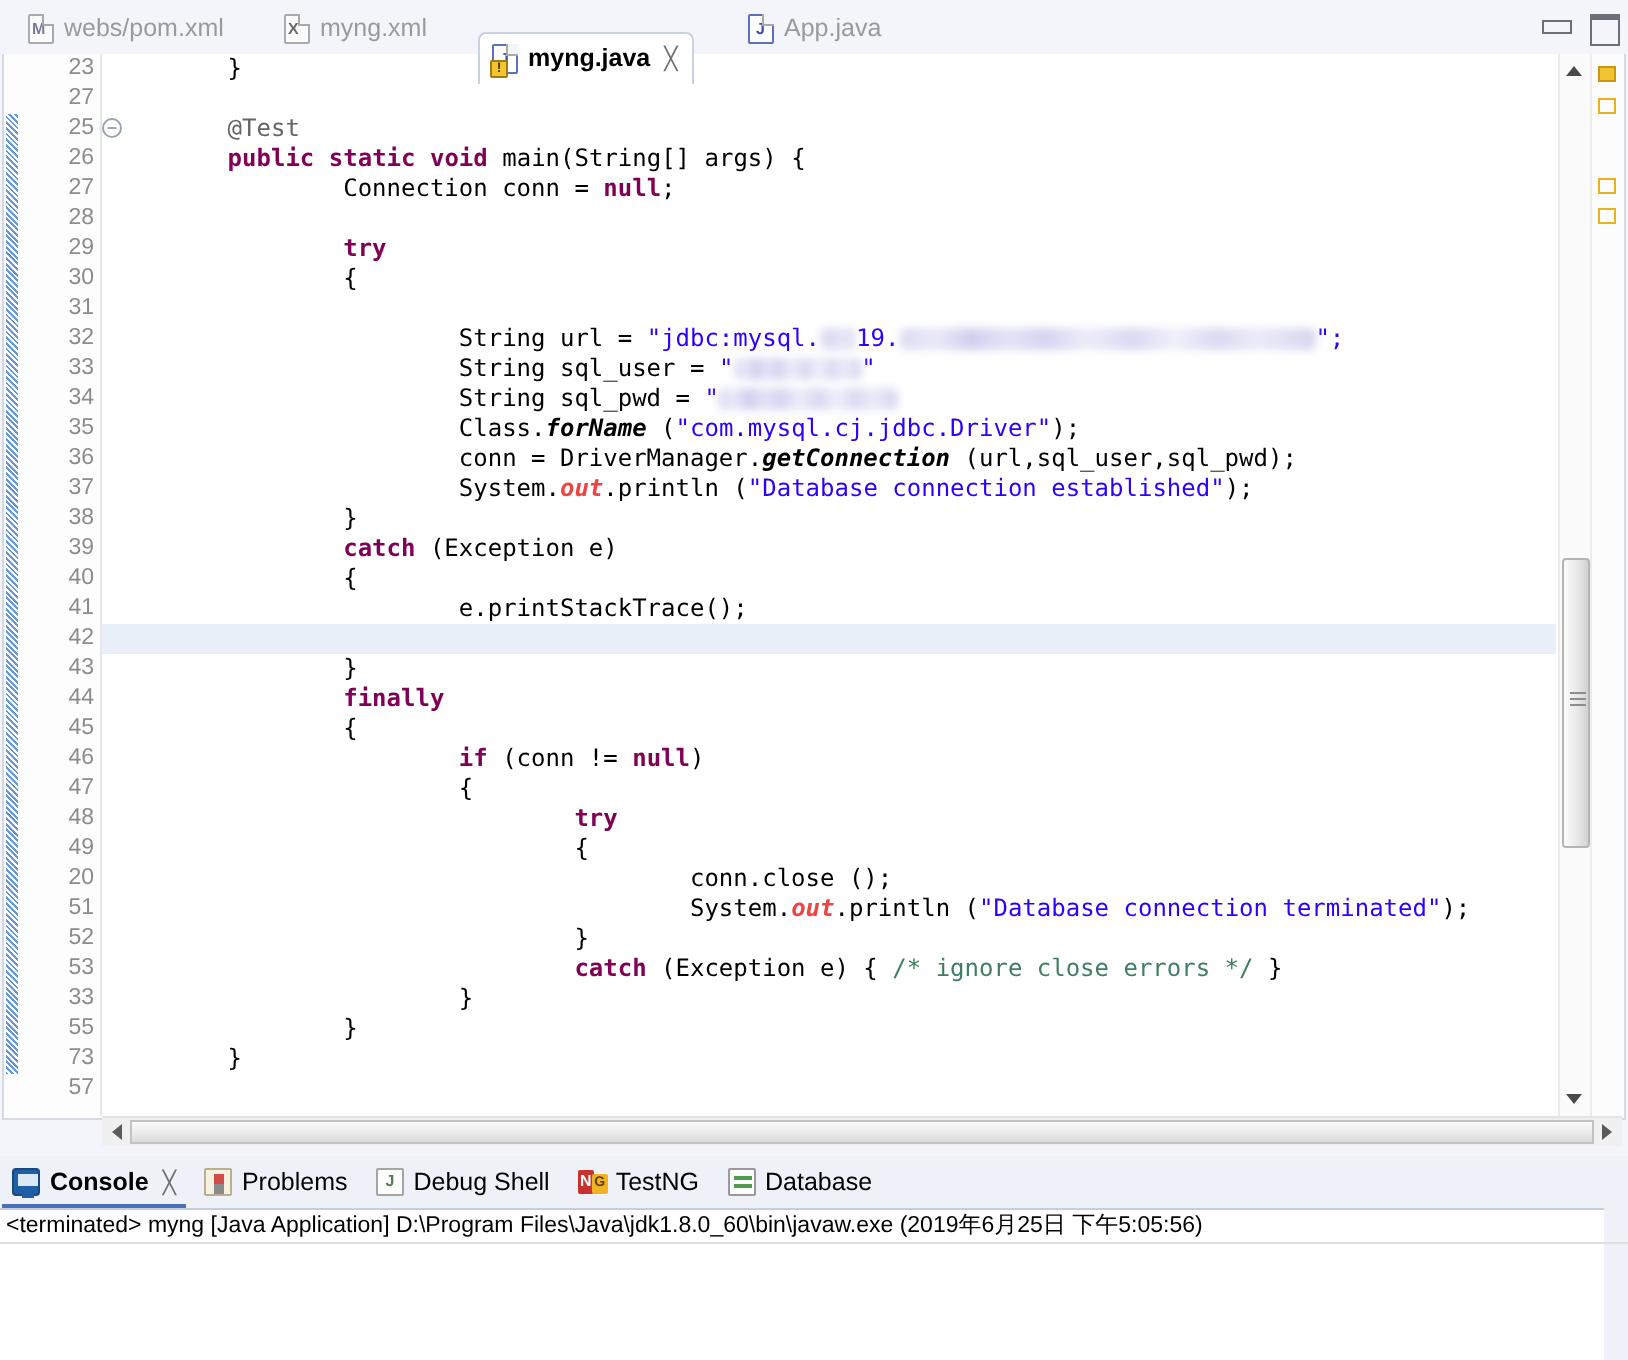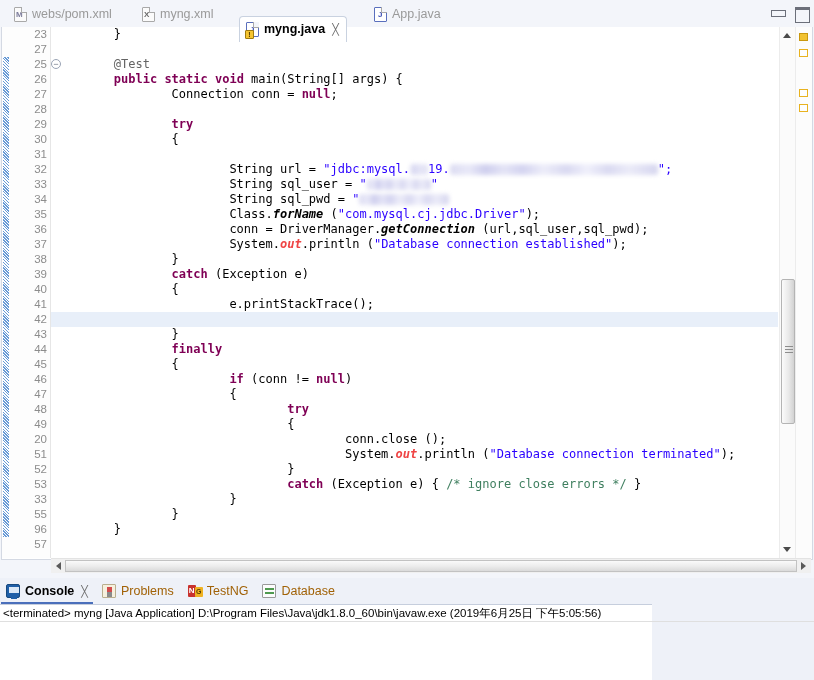--- a/index.html
+++ b/index.html
@@ -232,21 +232,21 @@
     position: absolute; left: 0; top: 578px; width: 814px; height: 102px;
     background: #eef1f8;
   }
   #console-tabs {
     position: absolute; left: 0; top: 2px; height: 22px; width: 814px;
     display: flex; align-items: center;
   }
   .ctab {
     display: flex; align-items: center; gap: 5px;
     padding: 0 8px 0 6px; height: 22px;
-    color: #a16207; font-size: 12.5px; white-space: nowrap;
+    color: #000000; font-size: 12.5px; white-space: nowrap;
   }
   .ctab.active { color: #000000; font-weight: bold; }
   .ctab.active .ctab-label { color: #000000; }
   #console-active-underline {
     position: absolute; left: 1px; top: 24px; width: 92px; height: 2px;
     background: #4a6fbb;
   }
   .cicon { position: relative; width: 14px; height: 14px; flex: 0 0 14px; }
   
   .ic-console {
@@ -296,21 +296,21 @@
   .ic-coverage {
     background: #fcfcfc; border: 1px solid #9a9a9a; border-radius: 1px;
   }
   .ic-coverage::after {
     content: ""; position: absolute; left: 2px; top: 3px;
     width: 9px; height: 8px;
     background: repeating-linear-gradient(180deg,#4f9a4f 0 2px,transparent 2px 4px);
   }
 
   #console-body {
-    position: absolute; left: 0; top: 26px; width: 652px; height: 76px;
+    position: absolute; left: 0; top: 26px; width: 802px; height: 76px;
     background: #ffffff; border-top: 1px solid #c6cedd;
   }
   #console-header {
     position: absolute; left: 0; top: 0; width: 814px; height: 17px;
     padding-left: 3px; line-height: 17px;
     font-family: "Liberation Sans", sans-serif;
     font-size: 11.5px; color: #000000; white-space: nowrap;
     border-bottom: 1px solid #dfdfdf;
   }
   #console-out {
@@ -394,21 +394,21 @@
           <div class="gl">46</div>
           <div class="gl">47</div>
           <div class="gl">48</div>
           <div class="gl">49</div>
           <div class="gl">20</div>
           <div class="gl">51</div>
           <div class="gl">52</div>
           <div class="gl">53</div>
           <div class="gl">33</div>
           <div class="gl">55</div>
-          <div class="gl">96</div>
+          <div class="gl">73</div>
           <div class="gl">57</div>
         </div>
       <div id="gutter-sep"></div>
 
       <div id="code"><div class="ln"><span class="pl">        }</span></div><div class="ln"></div><div class="ln"><span class="pl">        </span><span class="ann">@Test</span></div><div class="ln"><span class="pl">        </span><span class="kw">public</span><span class="pl"> </span><span class="kw">static</span><span class="pl"> </span><span class="kw">void</span><span class="pl"> main(String[] args) {</span></div><div class="ln"><span class="pl">                Connection conn = </span><span class="kw">null</span><span class="pl">;</span></div><div class="ln"></div><div class="ln"><span class="pl">                </span><span class="kw">try</span></div><div class="ln"><span class="pl">                {</span></div><div class="ln"></div><div class="ln"><span class="pl">                        String url = </span><span class="str">"jdbc:mysql.</span><span class="blur" style="width: 18px; height: 11px;"></span><span class="str">19.</span><span class="blur" style="width: 208px; height: 11px;"></span><span class="str">";</span></div><div class="ln"><span class="pl">                        String sql_user = </span><span class="str">"</span><span class="blur" style="width: 64px; height: 11px;"></span><span class="str">"</span></div><div class="ln"><span class="pl">                        String sql_pwd = </span><span class="str">"</span><span class="blur" style="width: 90px; height: 11px;"></span></div><div class="ln"><span class="pl">                        Class.</span><span class="mth">forName</span><span class="pl"> (</span><span class="str">"com.mysql.cj.jdbc.Driver"</span><span class="pl">);</span></div><div class="ln"><span class="pl">                        conn = DriverManager.</span><span class="mth">getConnection</span><span class="pl"> (url,sql_user,sql_pwd);</span></div><div class="ln"><span class="pl">                        System.</span><span class="fld">out</span><span class="pl">.println (</span><span class="str">"Database connection established"</span><span class="pl">);</span></div><div class="ln"><span class="pl">                }</span></div><div class="ln"><span class="pl">                </span><span class="kw">catch</span><span class="pl"> (Exception e)</span></div><div class="ln"><span class="pl">                {</span></div><div class="ln"><span class="pl">                        e.printStackTrace();</span></div><div class="ln cursor"></div><div class="ln"><span class="pl">                }</span></div><div class="ln"><span class="pl">                </span><span class="kw">finally</span></div><div class="ln"><span class="pl">                {</span></div><div class="ln"><span class="pl">                        </span><span class="kw">if</span><span class="pl"> (conn != </span><span class="kw">null</span><span class="pl">)</span></div><div class="ln"><span class="pl">                        {</span></div><div class="ln"><span class="pl">                                </span><span class="kw">try</span></div><div class="ln"><span class="pl">                                {</span></div><div class="ln"><span class="pl">                                        conn.close ();</span></div><div class="ln"><span class="pl">                                        System.</span><span class="fld">out</span><span class="pl">.println (</span><span class="str">"Database connection terminated"</span><span class="pl">);</span></div><div class="ln"><span class="pl">                                }</span></div><div class="ln"><span class="pl">                                </span><span class="kw">catch</span><span class="pl"> (Exception e) { </span><span class="cmt">/* ignore close errors */</span><span class="pl"> }</span></div><div class="ln"><span class="pl">                        }</span></div><div class="ln"><span class="pl">                }</span></div><div class="ln"><span class="pl">        }</span></div><div class="ln"></div></div>
 
       <div id="vscroll">
         <div id="vs-up"></div>
         <div id="vs-thumb">
           <div class="grip"></div>
@@ -437,20 +437,24 @@
         <div class="ctab active">
           <span class="cicon ic-console"></span>
           <span class="ctab-label">Console</span>
           <span class="tab-close">╳</span>
         </div>
         <div class="ctab">
           <span class="cicon ic-problems"></span>
           <span class="ctab-label">Problems</span>
         </div>
         <div class="ctab">
+          <span class="cicon ic-debug"></span>
+          <span class="ctab-label">Debug Shell</span>
+        </div>
+        <div class="ctab">
           <span class="cicon ic-testng"></span>
           <span class="ctab-label">TestNG</span>
         </div>
         <div class="ctab">
           <span class="cicon ic-coverage"></span>
           <span class="ctab-label">Database</span>
         </div>
       </div>
     <div id="console-active-underline"></div>
 

